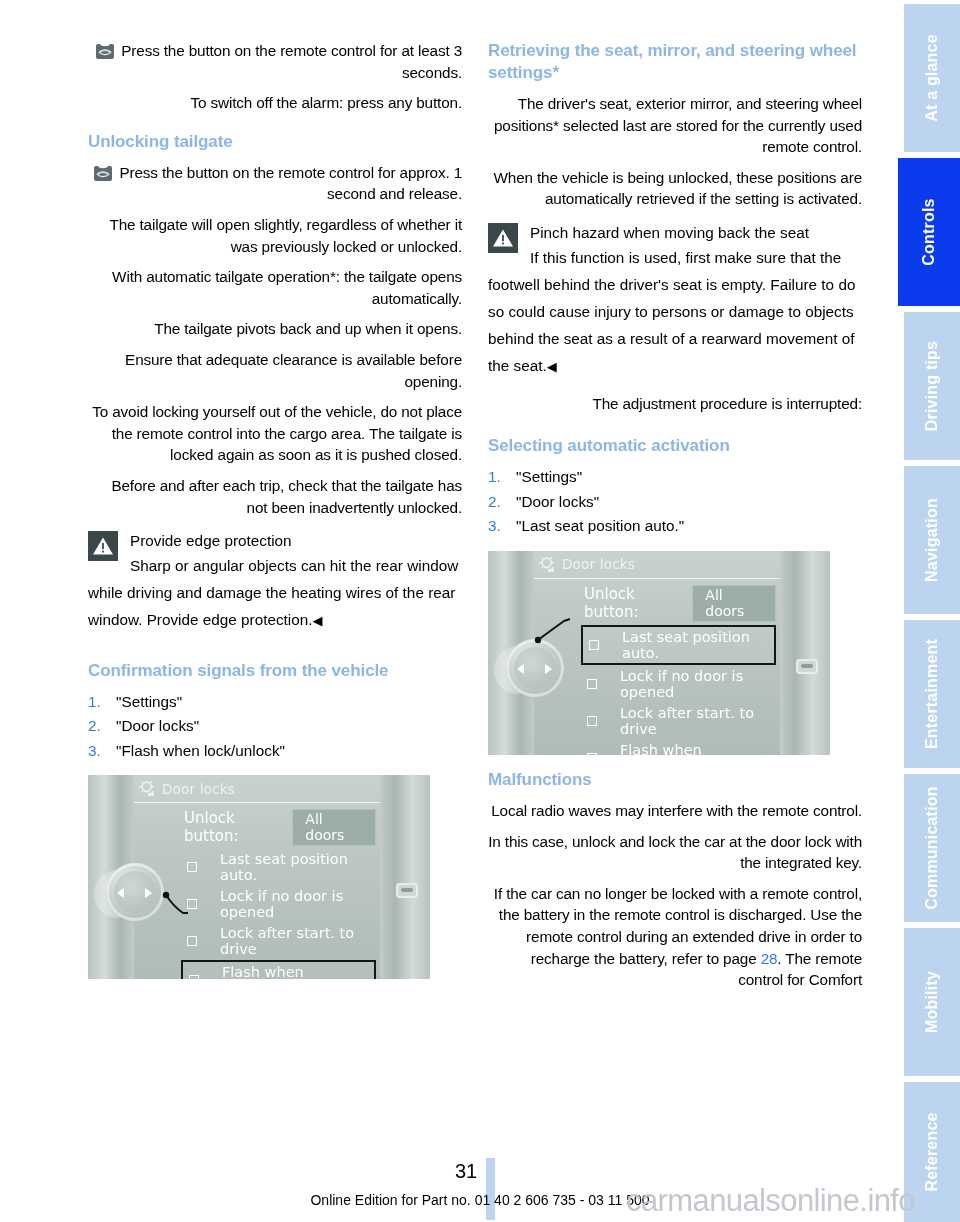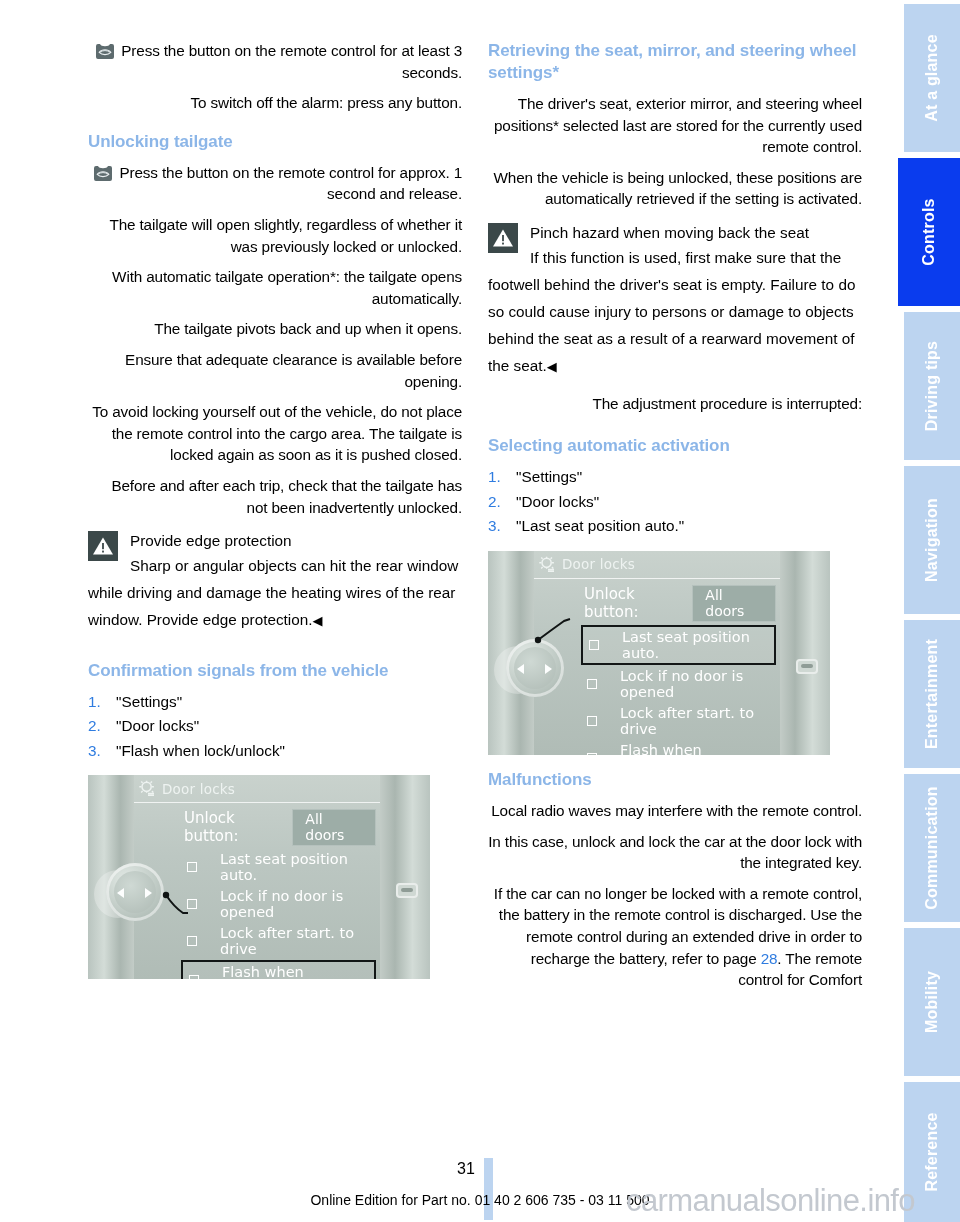--- a/index.html
+++ b/index.html
@@ -206,21 +206,21 @@
     transform: translate(-50%,-50%) rotate(-90deg);
     white-space:nowrap;
     color:#ffffff; font-weight:bold; font-size:16px;
     letter-spacing:0.2px;
   }
   .tab.active { background:#0a3cee; width:62px; }
 
   
   .pagenum {
     position:absolute; left:0; right:0; top:1160px;
-    text-align:center; font-size:16px; color:#000;
+    text-align:center; font-size:20px; color:#000;
   }
   .pagenum .wrap { position:relative; display:inline-block; padding-right:28px; }
   .pagenum .bluebar {
     position:absolute; right:10px; top:-2px; width:9px; height:62px;
     background:#bcd4f0;
   }
   .footline {
     position:absolute; left:0; width:960px; top:1192px;
     text-align:center; font-size:14px; color:#000;
   }

